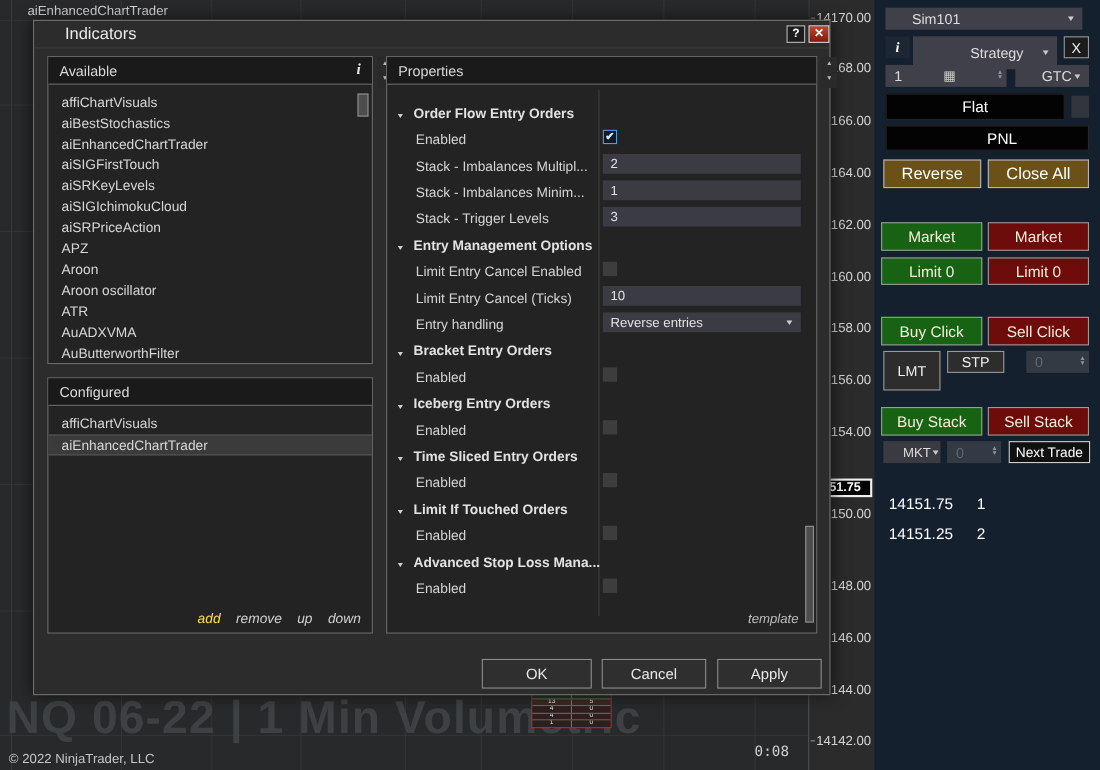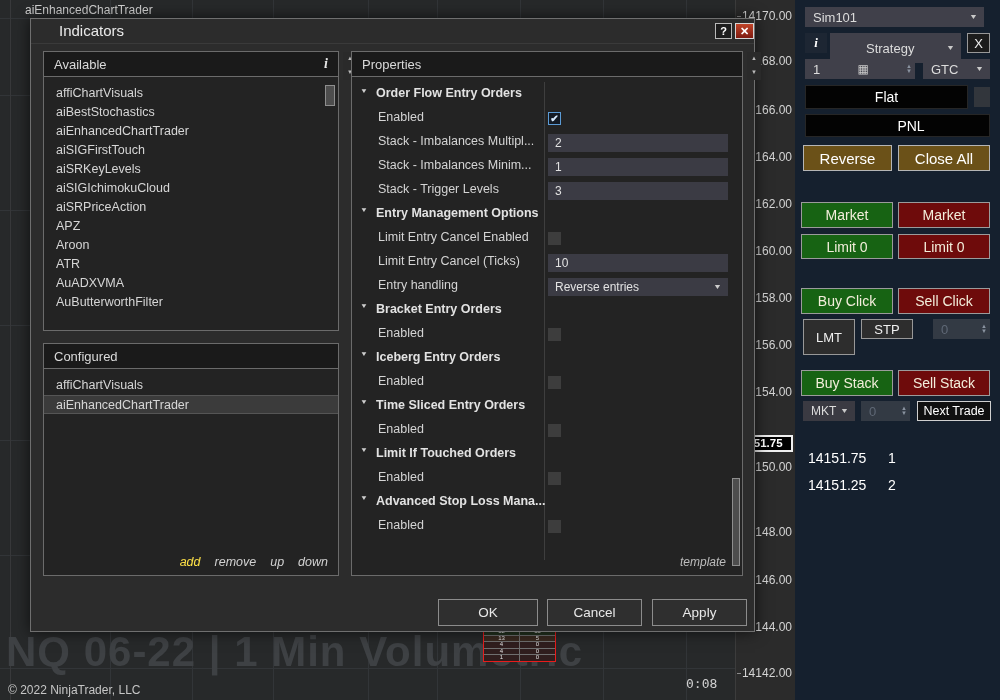--- a/index.html
+++ b/index.html
@@ -30,21 +30,21 @@
 
   
   .axis { position:absolute; left:735px; top:0; width:60px; height:700px; background:#2b2b2b; border-left:1px solid #3c3c3c; }
   .tick { position:absolute; left:2px; width:54px; text-align:right; font-size:12px; color:#d4d4d4; }
   .tick-dash { position:absolute; left:1px; width:4px; height:1px; background:#8a8a8a; }
   .price-box { position:absolute; left:1px; top:435px; width:56px; height:17px; background:#000; border:2px solid #efefef; color:#fff; font-size:11.5px; font-weight:bold; text-align:center; line-height:13px; }
 
   
   .panel { position:absolute; left:795px; top:0; width:205px; height:700px; background:#15202e; }
   .ctl { position:absolute; font-size:13px; color:#dcdcdc; display:flex; align-items:center; }
-  .select-ctl { background:#40404a; padding-left:8px;justify-content:center; }
+  .select-ctl { background:#40404a; padding-left:24px;justify-content:center; }
   .select-ctl .chev { margin-left:auto; margin-right:6px; font-size:9px; color:#c9c9c9; transform:scaleY(.8); }
   .btn { justify-content:center; cursor:default; }
   .btn-green { background:#176313; border:1px solid #9b9b9b; color:#f3eedb; }
   .btn-red { background:#6e0b0b; border:1px solid #9b9b9b; color:#f3eedb; }
   .btn-brown { background:#6b5118; border:1px solid #b5b5b5; color:#fff; font-size:15px; }
   .btn-black { background:#030303; border:1px solid #262626; color:#fff; }
   .btn-gray { background:#2d2d2d; border:1px solid #989898; color:#f0f0f0; }
   .qty-disabled { background:#333a44; color:#5f6876; padding-left:8px; }
   .mini-spin { margin-left:auto; margin-right:3px; display:flex; flex-direction:column; font-size:6px; line-height:5px; color:#8a93a0; }
   .quote-row { position:absolute; left:13px; font-size:14px; color:#fff; }
@@ -66,21 +66,21 @@
   .list-item { height:19px; line-height:19px; padding-left:12px; font-size:12.5px; color:#d6d6d6; white-space:nowrap; }
   .list-item.selected { background:#3b3b3b; border-top:1px solid #555; border-bottom:1px solid #555; }
   .sb-thumb { position:absolute; background:#4d4d4d; border:1px solid #8e8e8e; }
 
   .cfg-actions { position:absolute; right:10px; bottom:6px; font-size:12.5px; font-style:italic; }
   .cfg-actions span { margin-left:14px; color:#d2d2d2; }
   .cfg-actions span.dim { color:#fde047; }
 
   .prop-divider { position:absolute; left:192px; top:30px; width:1px; height:478px; background:#3e3e3e; }
   .prop-rows { position:absolute; left:0; top:34px; width:100%; }
-  .prop-row { height:24px; display:flex; align-items:flex-start; position:relative; }
+  .prop-row { height:24px; display:flex; align-items:flex-end; position:relative; }
   .prop-row .arrow { position:absolute; left:8px; font-size:8px; color:#cfcfcf; transform:scaleY(.8); }
   .prop-row .glabel { margin-left:24px; font-size:12.5px; font-weight:bold; color:#e2e2e2; white-space:nowrap; }
   .prop-row .ilabel { margin-left:26px; font-size:12.5px; color:#d4d4d4; white-space:nowrap; }
   .prop-val { position:absolute; left:196px; width:180px; height:18px; }
   .prop-input { background:#3b3b44; color:#e2e2e2; font-size:12px; line-height:18px; padding-left:7px; height:18px; }
   .prop-select { display:flex; align-items:center; }
   .prop-select .chev { margin-left:auto; margin-right:6px; font-size:9px; color:#cdcdcd; transform:scaleY(.8); }
   .checkbox { width:13px; height:13px; background:#3d3d3d; margin-top:2px; }
   .checkbox.checked { background:#131a24; border:1px solid #5b9bd5; color:#d9ecff; font-size:10px; line-height:11px; text-align:center; font-weight:bold; }
   .template-link { position:absolute; right:16px; bottom:6px; font-size:12px; font-style:italic; color:#bdbdbd; }
@@ -292,20 +292,21 @@
       <div id="available-list" style="padding-top:7px;">
           <div class="list-item">affiChartVisuals</div>
           <div class="list-item">aiBestStochastics</div>
           <div class="list-item">aiEnhancedChartTrader</div>
           <div class="list-item">aiSIGFirstTouch</div>
           <div class="list-item">aiSRKeyLevels</div>
           <div class="list-item">aiSIGIchimokuCloud</div>
           <div class="list-item">aiSRPriceAction</div>
           <div class="list-item">APZ</div>
           <div class="list-item">Aroon</div>
+          <div class="list-item">Aroon oscillator</div>
           <div class="list-item">ATR</div>
           <div class="list-item">AuADXVMA</div>
           <div class="list-item">AuButterworthFilter</div>
         </div>
       <div class="sb-thumb" style="right:3px;top:33px;width:10px;height:21px;"></div>
     </div>
     <div class="spinner" style="left:312px;top:33px;">
       <div class="spin-btn">▲</div>
       <div class="spin-btn">▼</div>
     </div>

